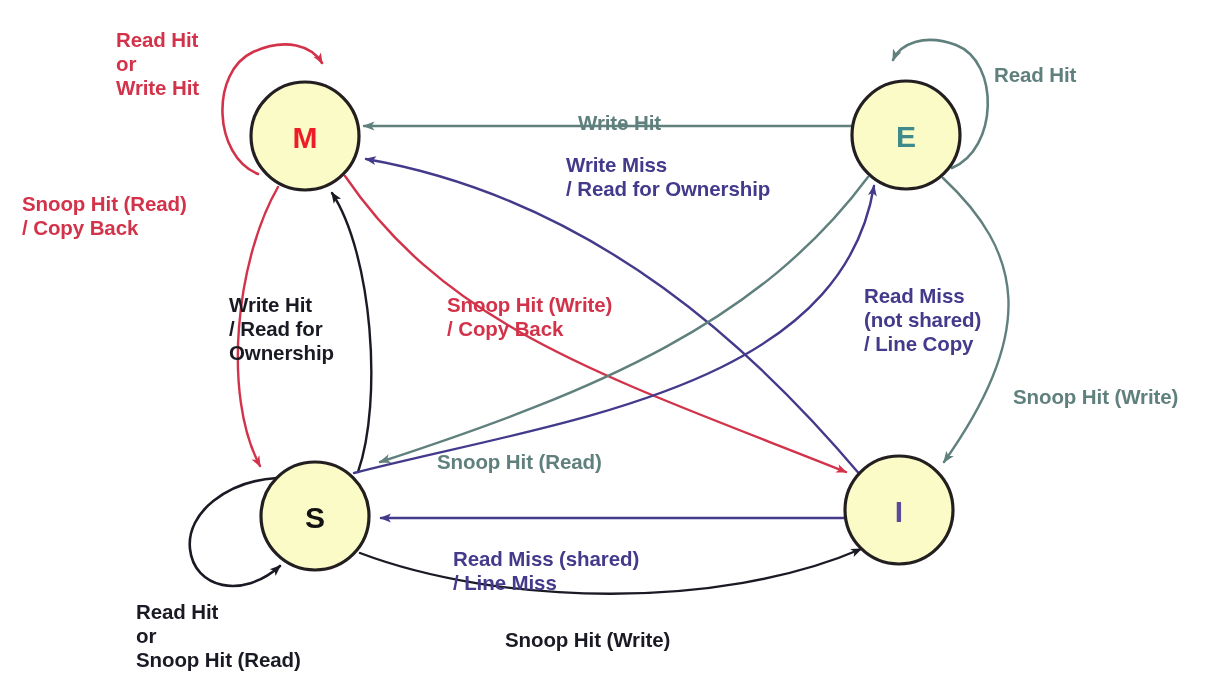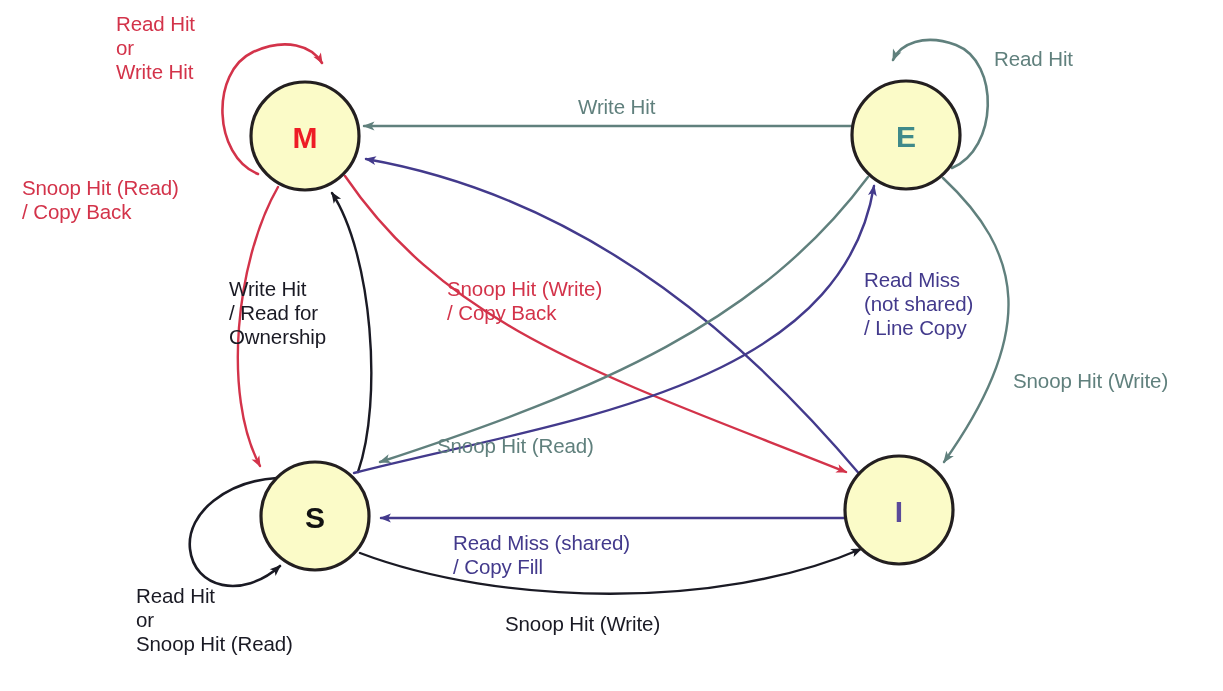--- a/index.html
+++ b/index.html
@@ -43,24 +43,25 @@
   }
   .edge-thin {
     fill: none;
     stroke-width: 2.4;
     stroke-linecap: round;
   }
   .lbl {
     position: absolute;
     font-family: "Liberation Sans", sans-serif;
     font-size: 20.5px;
-    font-weight: normal;
+    font-weight: bold;
     line-height: 1.18;
     white-space: pre;
     letter-spacing: -0.1px;
+    margin-top: 16px;
   }
 </style>
 </head>
 <body>
 
 <div id="canvas">
 
   <svg id="diagram" viewBox="0 0 1223 691">
     <defs>
       <marker id="ah-red" markerWidth="13" markerHeight="13" refX="10.2" refY="5" orient="auto" markerUnits="userSpaceOnUse">
@@ -125,41 +126,43 @@
   </svg>
 
   <div class="lbl" style="left:116px; top:12px;  color:#d3334a;">Read Hit
 or
 Write Hit</div>
 
   <div class="lbl" style="left:994px; top:47px;  color:#60807d;">Read Hit</div>
 
   <div class="lbl" style="left:578px; top:95px;  color:#60807d;">Write Hit</div>
 
+  <div class="lbl" style="left:566px; top:137px; color:#433a8c;">Write Miss
+/ Read for Ownership</div>
 
   <div class="lbl" style="left:22px;  top:176px; color:#d3334a;">Snoop Hit (Read)
 / Copy Back</div>
 
   <div class="lbl" style="left:229px; top:277px; color:#1a1a24;">Write Hit
 / Read for
 Ownership</div>
 
   <div class="lbl" style="left:447px; top:277px; color:#d3334a;">Snoop Hit (Write)
 / Copy Back</div>
 
   <div class="lbl" style="left:864px; top:268px; color:#433a8c;">Read Miss
 (not shared)
 / Line Copy</div>
 
   <div class="lbl" style="left:1013px; top:369px; color:#60807d;">Snoop Hit (Write)</div>
 
   <div class="lbl" style="left:437px; top:434px; color:#60807d;">Snoop Hit (Read)</div>
 
   <div class="lbl" style="left:453px; top:531px; color:#433a8c;">Read Miss (shared)
-/ Copy Fill</div>
+/ Line Miss</div>
 
   <div class="lbl" style="left:505px; top:612px; color:#1a1a24;">Snoop Hit (Write)</div>
 
   <div class="lbl" style="left:136px; top:584px; color:#1a1a24;">Read Hit
 or
 Snoop Hit (Read)</div>
 
 </div>
 
 </body></html>

